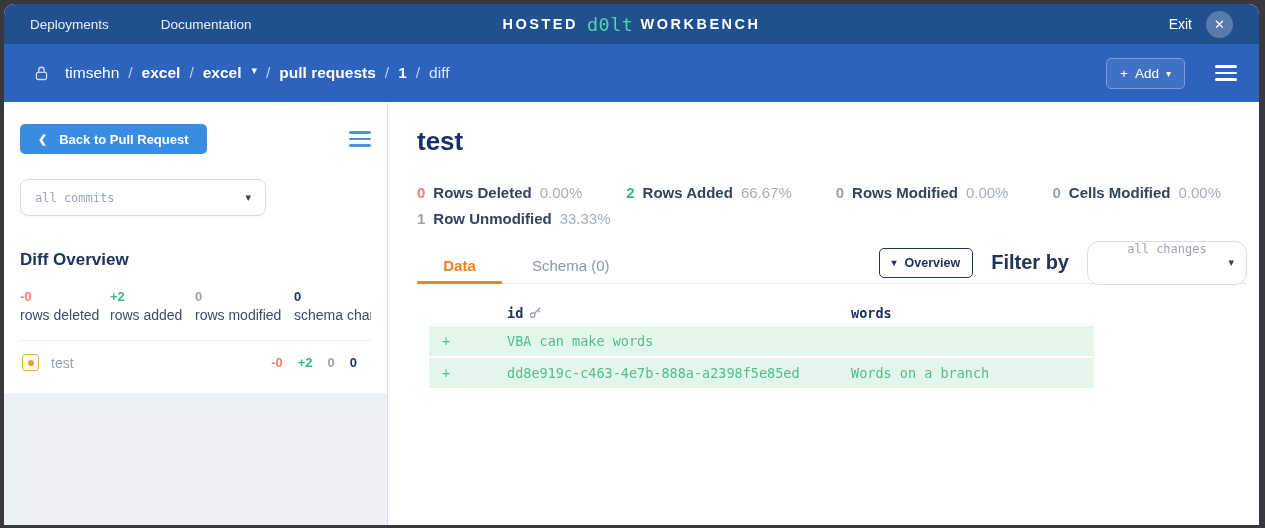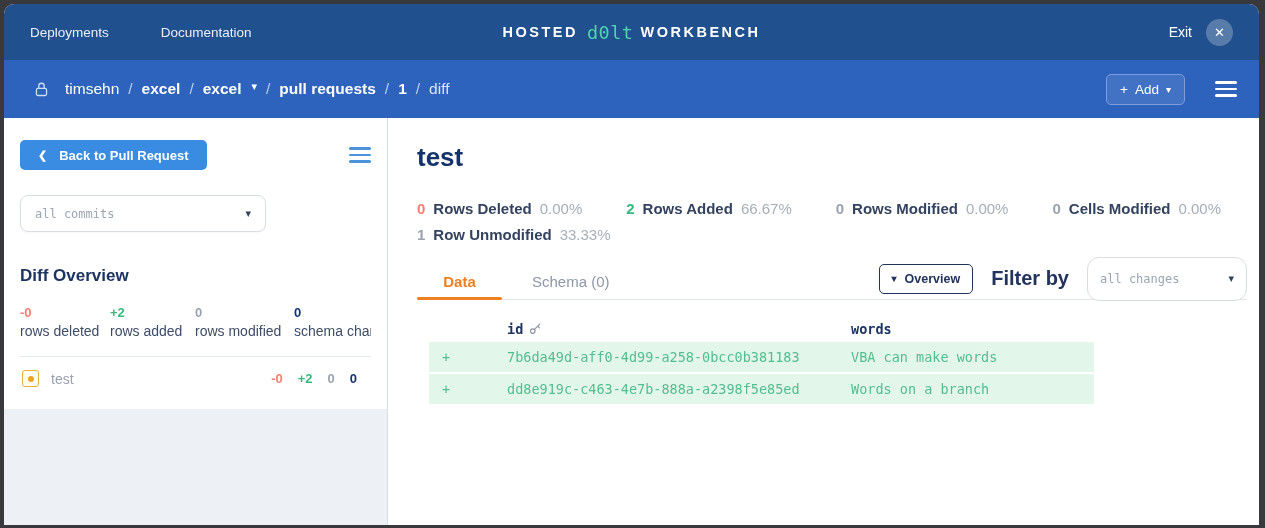--- a/index.html
+++ b/index.html
@@ -4,21 +4,21 @@
 <style>
   * { margin:0; padding:0; box-sizing:border-box; }
   html,body { width:1265px; height:528px; }
   body { font-family:"Liberation Sans", sans-serif; background:#39393d; overflow:hidden; }
   .frame { position:relative; width:1265px; height:528px; background:#39393d; }
   .app { position:absolute; left:4px; top:4px; right:6px; bottom:3px;
          border-radius:10px 10px 0 0; overflow:hidden; background:#fff;
          display:flex; flex-direction:column; }
 
   
-  .topnav { height:56px; background:#21508e; display:flex; align-items:center;
+  .topnav { height:40px; background:#21508e; display:flex; align-items:center;
             padding:8px 26px; position:relative; flex-shrink:0; }
   .topnav-link { color:#e9effa; font-size:13.5px; margin-right:52px; cursor:pointer; }
   .logo { position:absolute; left:50%; transform:translateX(-50%); display:flex;
           align-items:center; white-space:nowrap; }
   .logo-word { color:#fff; font-weight:800; font-size:14.5px; letter-spacing:2.5px; }
   .logo-brand { color:#4fd4b0; font-family:"DejaVu Sans Mono", monospace; font-weight:400;
                 font-size:18.5px; margin:0 7px 0 9px; letter-spacing:0.5px; }
   .topnav-right { margin-left:auto; display:flex; align-items:center; gap:14px; }
   .exit-label { color:#fff; font-size:14px; cursor:pointer; }
   .close-btn { width:27px; height:27px; border-radius:50%; background:rgba(255,255,255,0.25);
@@ -94,21 +94,21 @@
          background:#ee8022; border-radius:2px; }
   .tab.inactive { color:#8d97a5; margin-left:16px; padding:0 14px; }
   .tabs-controls { margin-left:auto; display:flex; align-items:center; gap:18px;
          transform:translateY(-3px); }
   .options-btn { height:30px; padding:0 12px; border:1.5px solid #22335c; border-radius:5px;
          background:#fff; color:#22335c; font-size:12.5px; font-weight:600;
          display:flex; align-items:center; gap:8px; cursor:pointer; }
   .options-caret { font-size:10px; }
   .filter-label { color:#22335c; font-size:20px; font-weight:600; }
   .changes-select { width:160px; height:44px; border:1px solid #d9dee5; border-radius:12px;
-         background:#fff; display:flex; align-items:center; padding:0 12px; cursor:pointer; }
+         background:#fff; display:flex; align-items:center; padding:0 12px; cursor:pointer;flex-direction:column; }
 
   .diff-table { margin:15px 0 0 12px; width:665px; font-family:"DejaVu Sans Mono", monospace; }
   .dt-head, .dt-row { display:grid; grid-template-columns:54px 320px 1fr; align-items:center;gap:24px; }
   .dt-head { height:27px; color:#1d3461; font-weight:700; font-size:13.5px; }
   .dt-head .dt-id { display:flex; align-items:center; gap:6px; }
   .key-icon { width:13px; height:13px; }
   .dt-row { height:30px; background:#e2f6ea; color:#54bd90; font-size:13.5px; margin-bottom:2px; }
   .dt-marker { padding-left:13px; }
 </style>
 </head>
@@ -282,21 +282,20 @@
               <span>id</span>
               <svg class="key-icon" viewBox="0 0 14 14">
                 <circle cx="4" cy="9.8" r="2.5" fill="none" stroke="#8b95a5" stroke-width="1.3"></circle>
                 <path d="M5.9 8 L11.6 2.3 M9.4 4.5 L11.2 6.3" fill="none" stroke="#8b95a5" stroke-width="1.3" stroke-linecap="round"></path>
               </svg>
             </span>
             <span>words</span>
           </div>
           <div class="dt-row">
             <span class="dt-marker">+</span>
-            <span>7b6da49d-aff0-4d99-a258-0bcc0b381183</span>
             <span>VBA can make words</span>
           </div>
           <div class="dt-row">
             <span class="dt-marker">+</span>
             <span>dd8e919c-c463-4e7b-888a-a2398f5e85ed</span>
             <span>Words on a branch</span>
           </div>
         </div>
       </div>
 

